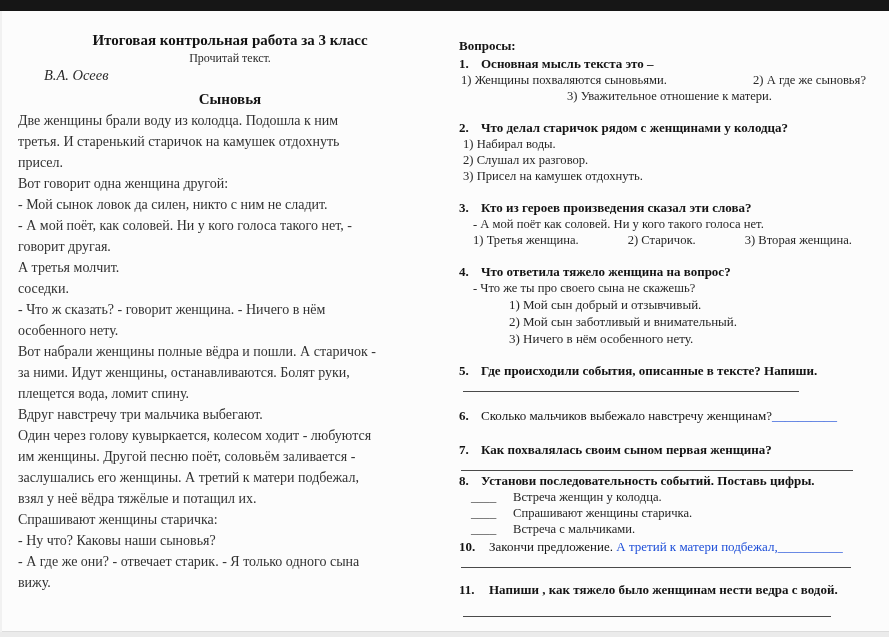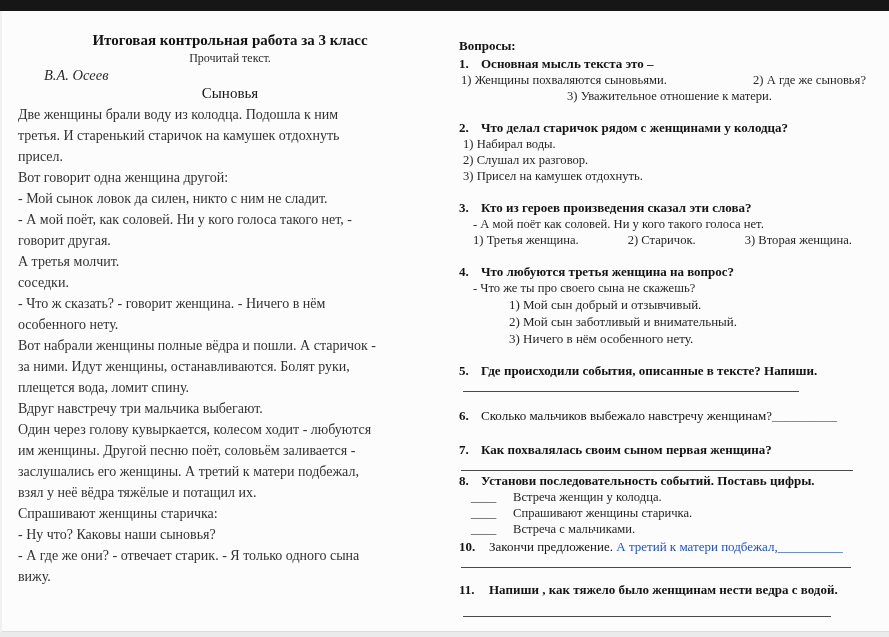--- a/index.html
+++ b/index.html
@@ -13,21 +13,21 @@
   .top-bar{position:absolute;top:0;left:0;width:889px;height:11px;background:#161616;}
   .bottom-bar{position:absolute;bottom:0;left:0;width:889px;height:5px;background:#ebebeb;border-top:1px solid #dcdcdc;}
   .right-edge{position:absolute;top:11px;bottom:5px;right:3px;width:1px;background:#d9d9d9;}
   .left-edge{position:absolute;top:11px;bottom:5px;left:0;width:2px;background:#f1f1f1;}
 
   
   .left-col{position:absolute;left:18px;top:32px;width:424px;}
   .doc-title{text-align:center;font-weight:bold;font-size:15px;color:#141414;white-space:nowrap;}
   .doc-sub{text-align:center;font-size:12px;margin-top:2px;}
   .author{font-style:italic;font-size:14.5px;margin:1px 0 0 26px;}
-  .story-title{text-align:center;font-weight:normal;font-size:15px;color:#141414;margin-top:1px;}
+  .story-title{text-align:center;font-weight:bold;font-size:15px;color:#141414;margin-top:7px;}
   .story{margin-top:2px;font-size:14px;line-height:21px;color:#323232;}
   .story div{white-space:nowrap;}
 
   
   .right-col{position:absolute;left:459px;top:38px;width:421px;font-size:12.8px;color:#262626;}
   .q-heading{font-weight:bold;font-size:13px;color:#141414;}
   .qblock{margin-top:0;}
   .q-title{display:flex;font-weight:bold;font-size:13px;color:#141414;margin-top:2px;}
   .q-num{width:22px;flex:0 0 auto;}
   .q-num.wide{width:30px;}
@@ -127,21 +127,21 @@
         <span>1) Третья женщина.</span>
         <span>2) Старичок.</span>
         <span>3) Вторая женщина.</span>
       </div>
     </div>
 
     <div class="sp14"></div>
     <div class="qblock">
       <div class="q-title">
         <span class="q-num">4.</span>
-        <span class="q-text">Что любуются третья женщина на вопрос?</span>
+        <span class="q-text">Что ответила тяжело женщина на вопрос?</span>
       </div>
       <div class="quote-line">- Что же ты про своего сына не скажешь?</div>
       <div class="opt-indent">1) Мой сын добрый и отзывчивый.</div>
       <div class="opt-indent">2) Мой сын заботливый и внимательный.</div>
       <div class="opt-indent">3) Ничего в нём особенного нету.</div>
     </div>
 
     <div class="sp14"></div>
     <div class="qblock">
       <div class="q-title">

